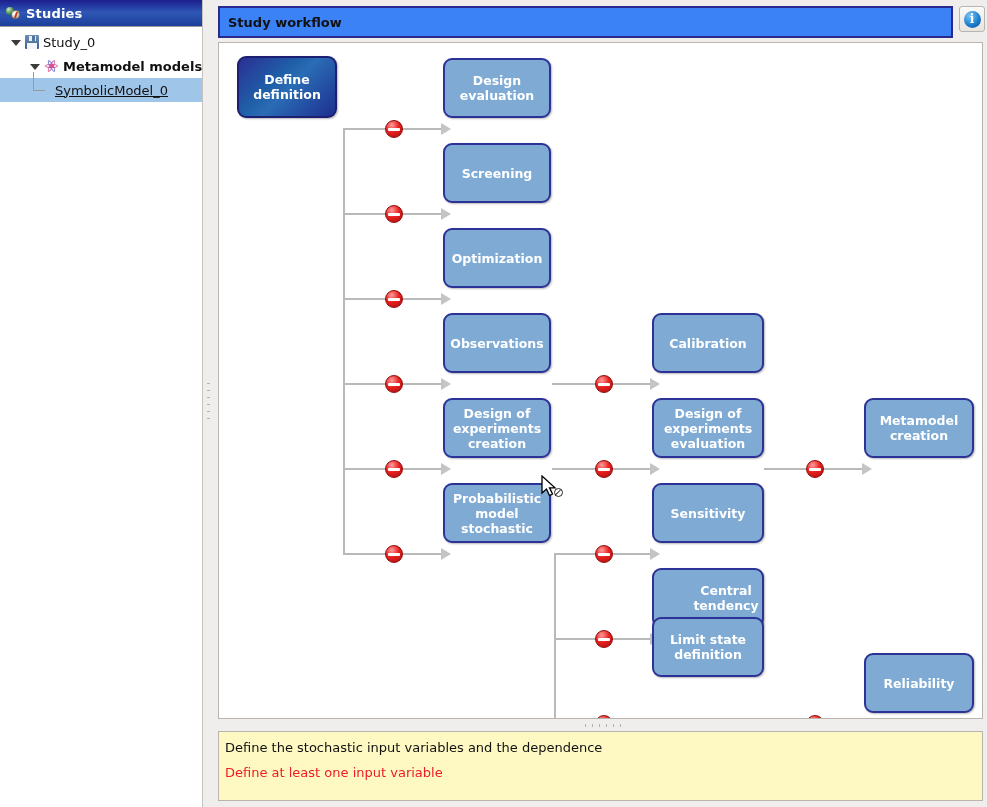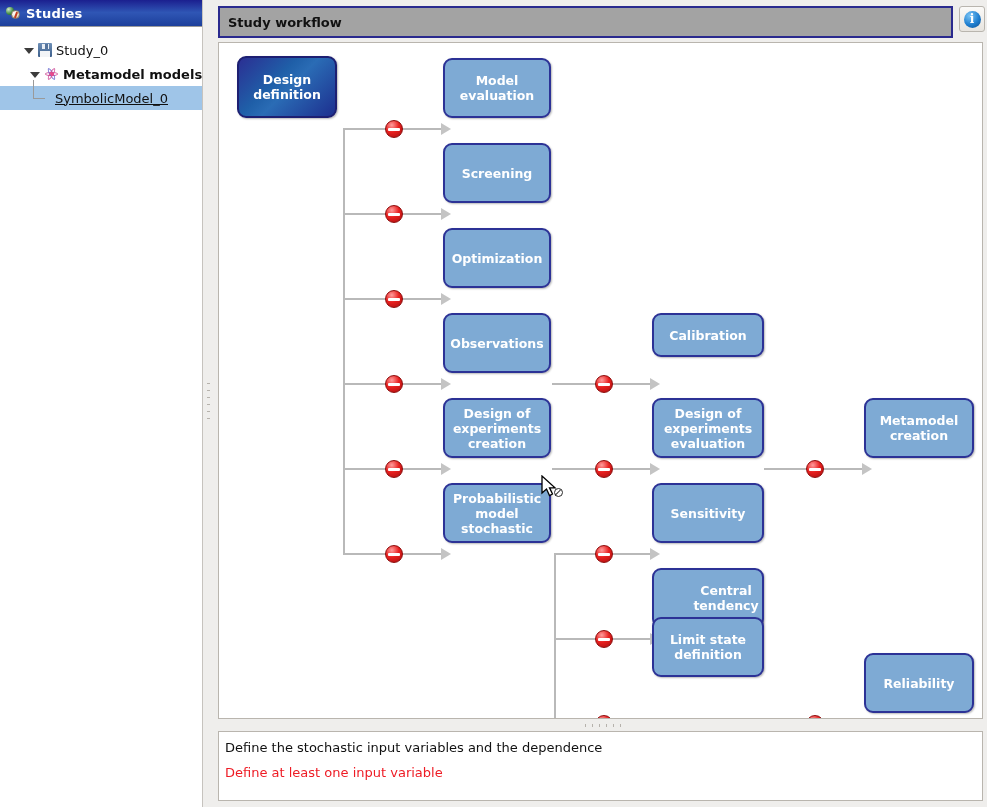--- a/index.html
+++ b/index.html
@@ -37,21 +37,21 @@
   .balls-icon .b2{position:absolute;left:5px;top:4px;width:9px;height:9px;border-radius:50%;
     background:radial-gradient(circle at 32% 30%,#ffffff 0%,#e9e2d2 55%,#b8a98c 100%);
     border:1px solid #8a7f66;box-sizing:border-box;}
   .balls-icon .b2:after{content:"";position:absolute;left:3px;top:1px;width:2px;height:6px;
     background:#c23c1e;transform:rotate(22deg);}
   .tree{padding-top:3px;font-size:13px;}
   .tree-row{
     height:24px;display:flex;align-items:center;position:relative;
     white-space:nowrap;
   }
-  .tree-row.indent1{padding-left:22px;margin-top:8px;}
+  .tree-row.indent1{padding-left:9px;}
   .tree-row.indent2{padding-left:28px;}
   .tree-row.indent3{padding-left:51px;}
   .tree-row.selected{background:#9fc5e8;}
   .twisty{
     width:13px;height:13px;margin-right:3px;flex:0 0 auto;position:relative;
   }
   .twisty:after{
     content:"";position:absolute;left:2px;top:4px;
     border-left:5px solid transparent;border-right:5px solid transparent;
     border-top:6px solid #3c3c3c;
@@ -89,21 +89,21 @@
   #v-splitter .dots{
     position:absolute;left:4px;top:383px;width:3px;height:42px;
     background-image:repeating-linear-gradient(to bottom,#b6b2ac 0 1px,transparent 1px 7px);
   }
   
   #right-pane{
     position:absolute;left:214px;top:0;width:773px;height:807px;
   }
   #workflow-title{
     position:absolute;left:4px;top:6px;width:735px;height:32px;
-    background:#a3a3a3;
+    background:#3b82f6;
     border:2px solid #2a2a8e;
     box-sizing:border-box;
     display:flex;align-items:center;
     padding-left:8px;
     font-weight:bold;font-size:13px;color:#111;
   }
   #info-button{
     position:absolute;left:745px;top:6px;width:24px;height:24px;
     border:1px solid #b9b5ae;border-radius:3px;
     background:linear-gradient(to bottom,#fbfaf8,#e7e4df);
@@ -123,21 +123,21 @@
   #h-splitter{
     position:absolute;left:4px;top:719px;width:765px;height:12px;
     background:#efeeec;
   }
   #h-splitter .dots{
     position:absolute;left:367px;top:5px;width:42px;height:3px;
     background-image:repeating-linear-gradient(to right,#b6b2ac 0 1px,transparent 1px 7px);
   }
   #status-box{
     position:absolute;left:4px;top:731px;width:765px;height:70px;
-    background:#ffffff;border:1px solid #b9b5ae;box-sizing:border-box;
+    background:#fef9c3;border:1px solid #b9b5ae;box-sizing:border-box;
     padding:8px 0 0 6px;
   }
   #status-line1{font-size:13px;color:#111;margin-bottom:10px;}
   #status-line2{font-size:13px;color:#ee1c25;}
   
   .node{
     position:absolute;box-sizing:border-box;
     border:2px solid #2c3296;
     border-radius:9px;
     background:#7eaad4;
@@ -263,28 +263,28 @@
     <div class="arrow" style="left:222px; top:420px;"></div>
     <div class="arrow" style="left:222px; top:505px;"></div>
     <div class="arrow" style="left:431px; top:335px;"></div>
     <div class="arrow" style="left:431px; top:420px;"></div>
     <div class="arrow" style="left:431px; top:505px;"></div>
     <div class="arrow" style="left:431px; top:590px;"></div>
     <div class="arrow" style="left:431px; top:675px;"></div>
     <div class="arrow" style="left:643px; top:420px;"></div>
     <div class="arrow" style="left:643px; top:675px;"></div>
 
-    <div class="node start" style="left:18px;  top:13px;  width:100px; height:62px;">Design definition</div>
-    <div class="node" style="left:224px; top:15px;  width:108px; height:60px;">Model evaluation</div>
+    <div class="node start" style="left:18px;  top:13px;  width:100px; height:62px;">Define definition</div>
+    <div class="node" style="left:224px; top:15px;  width:108px; height:60px;">Design evaluation</div>
     <div class="node" style="left:224px; top:100px; width:108px; height:60px;">Screening</div>
     <div class="node" style="left:224px; top:185px; width:108px; height:60px;">Optimization</div>
     <div class="node" style="left:224px; top:270px; width:108px; height:60px;">Observations</div>
     <div class="node" style="left:224px; top:355px; width:108px; height:60px;">Design of experiments creation</div>
     <div class="node" style="left:224px; top:440px; width:108px; height:60px;">Probabilistic model stochastic</div>
-    <div class="node" style="left:433px; top:270px; width:112px; height:44px;">Calibration</div>
+    <div class="node" style="left:433px; top:270px; width:112px; height:60px;">Calibration</div>
     <div class="node" style="left:433px; top:355px; width:112px; height:60px;">Design of experiments evaluation</div>
     <div class="node" style="left:433px; top:440px; width:112px; height:60px;">Sensitivity</div>
     <div class="node" style="left:433px; top:525px; width:112px; height:60px;padding-left:40px;">Central tendency</div>
     <div class="node" style="left:433px; top:574px; width:112px; height:60px;">Limit state definition</div>
     <div class="node" style="left:645px; top:355px; width:110px; height:60px;">Metamodel creation</div>
     <div class="node" style="left:645px; top:610px; width:110px; height:60px;">Reliability</div>
 
     <div class="block-icon" style="left:166px; top:77px;"></div>
     <div class="block-icon" style="left:166px; top:162px;"></div>
     <div class="block-icon" style="left:166px; top:247px;"></div>

